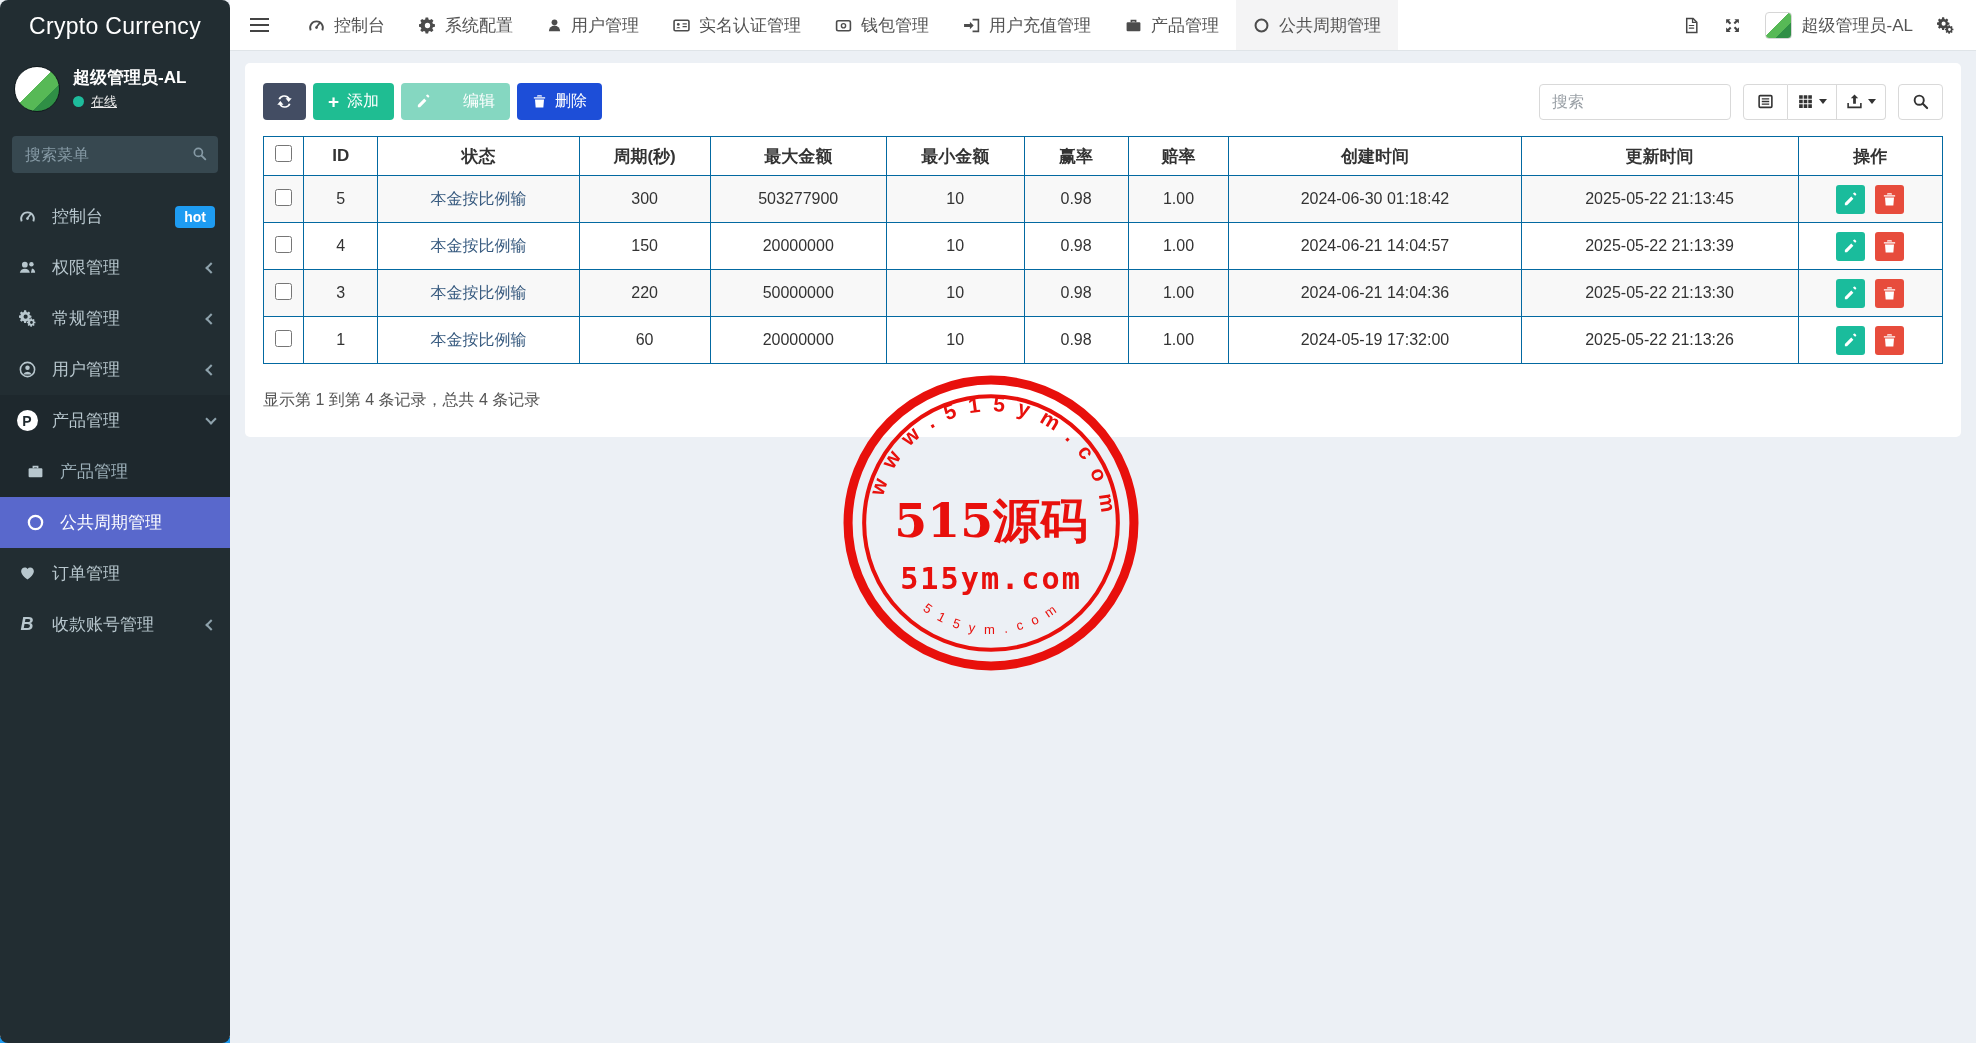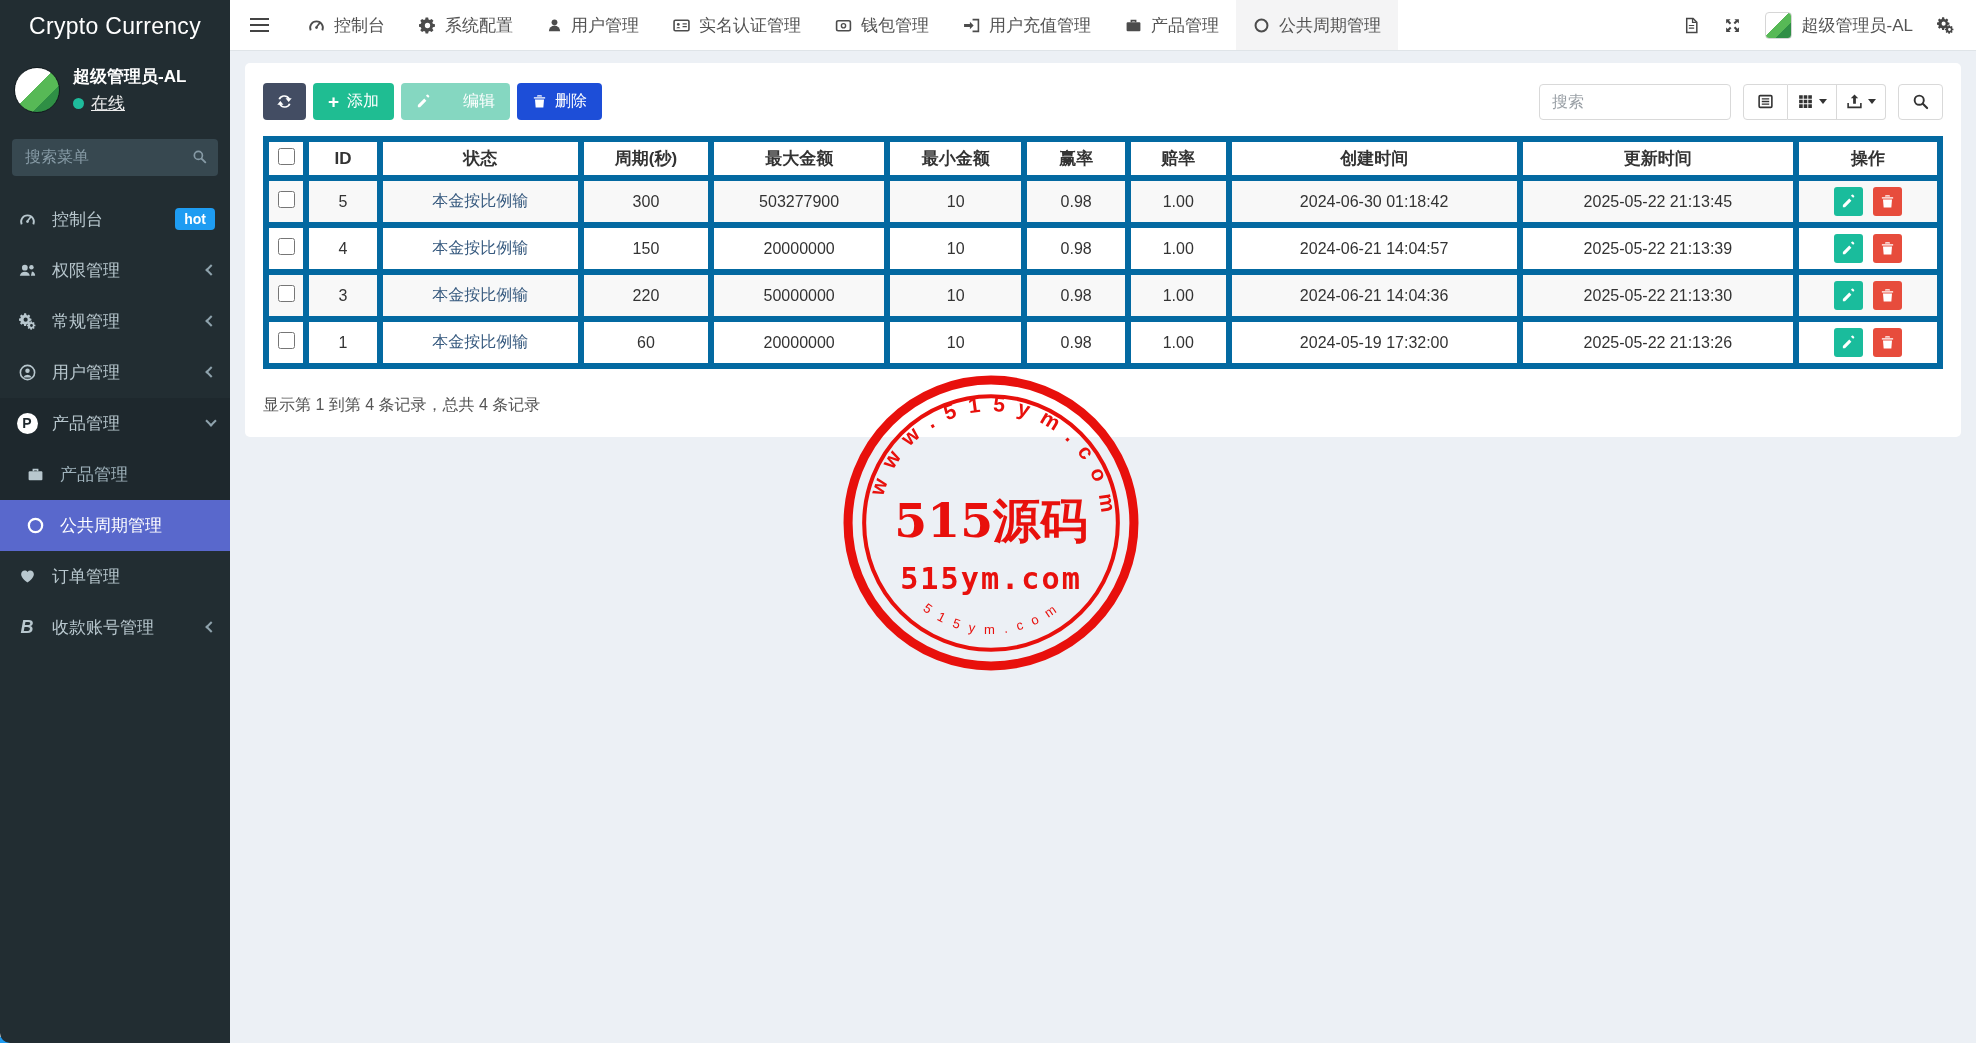--- a/index.html
+++ b/index.html
@@ -1,27 +1,27 @@
 <!DOCTYPE html>
 <html><head>
 <meta charset="utf-8">
 <style>
   * { box-sizing: border-box; margin: 0; padding: 0; }
   html,body { width:1976px; height:1043px; overflow:hidden; }
   body { font-family:"Liberation Sans","DejaVu Sans",sans-serif; background:#ecf0f5; position:relative; color:#333; }
 
   
-  .sidebar { position:absolute; left:0; top:0; bottom:0; width:230px; background:#222d32; color:#b8c7ce; z-index:10; border-bottom-left-radius:10px; }
+  .sidebar { position:absolute; left:0; top:0; bottom:0; width:230px; background:#222d32; color:#b8c7ce; z-index:10; border-bottom-left-radius:10px;border-radius:8px; }
   .sidebar-bluebar { position:absolute; left:0; bottom:0; width:230px; height:6px; background:#1e9cf2; z-index:9; }
   .logo { height:52px; display:flex; align-items:center; justify-content:center; color:#fff; font-size:23px; font-weight:500; letter-spacing:.3px; }
   .user-panel { display:flex; align-items:center; gap:13px; padding:14px 14px 10px 14px; }
   .avatar-lg { width:46px; height:46px; border-radius:50%; flex:0 0 46px;
      background:linear-gradient(135deg,#ffffff 0 46%,#57b956 46% 70%,#2f8f45 70%); border:1px solid #111a1e; }
   .user-name { color:#fff; font-weight:bold; font-size:17px; line-height:1.35; }
-  .user-status { display:flex; align-items:center; gap:7px; font-size:17px; color:#ececec; margin-top:3px;text-decoration:underline; }
+  .user-status { display:flex; align-items:center; gap:7px; font-size:13px; color:#ececec; margin-top:3px;text-decoration:underline; }
   .dot { width:11px; height:11px; border-radius:50%; background:#1ebc9c; }
   .sidebar-search { margin:14px 12px 18px 12px; position:relative; }
   .sidebar-search input { width:100%; height:37px; background:#374850; border:none; border-radius:4px; color:#ccc; padding:0 36px 0 13px; font-size:16px; font-family:inherit; }
   .sidebar-search input::placeholder { color:#869aa5; }
   .sidebar-search .sicon { position:absolute; right:11px; top:10px; color:#869aa5; }
   .menu-item { height:51px; display:flex; align-items:center; gap:13px; padding:0 15px; font-size:17px; color:#b8c7ce; cursor:pointer; }
   .menu-item .mi { width:24px; display:flex; justify-content:center; align-items:center; flex:0 0 24px; }
   .treeview { background:#1e282d; }
   .menu-item.sub { padding-left:23px; }
   .menu-item.sub .lbl { color:#9fb2bb; }
@@ -65,21 +65,21 @@
   .btn-group { display:flex; margin-left:12px; }
   .gbtn { height:36px; min-width:45px; background:#fff; border:1px solid #d9d9d9; color:#333; display:inline-flex; align-items:center; justify-content:center; gap:5px; cursor:pointer; padding:0 9px; }
   .btn-group .gbtn + .gbtn { border-left:none; }
   .btn-group .gbtn:first-child { border-radius:4px 0 0 4px; }
   .btn-group .gbtn:last-child { border-radius:0 4px 4px 0; }
   .gbtn.single { border-radius:4px; margin-left:12px; }
   .caret { width:0; height:0; border-left:4.5px solid transparent; border-right:4.5px solid transparent; border-top:5.5px solid #333; }
 
   
   table { width:100%; border-collapse:collapse; margin-top:16px; table-layout:fixed; }
-  th, td { border:6px solid #0369a1; text-align:center; vertical-align:middle; padding:0 6px; overflow:hidden; white-space:nowrap; }
+  th, td { border:1px solid #0369a1; text-align:center; vertical-align:middle; padding:0 6px; overflow:hidden; white-space:nowrap; }
   th { height:39px; font-size:17px; font-weight:bold; color:#333; background:#fff; }
   td { height:47px; font-size:16px; color:#333; }
   tbody tr:nth-child(odd) { background:#f8f8f8; }
   .status-link { color:#375a7f; }
   .act { width:29px; height:29px; border:none; border-radius:3px; color:#fff; display:inline-flex; align-items:center; justify-content:center; margin:0 3px; cursor:pointer; }
   .act-edit { background:#1abc9c; }
   .act-del { background:#e74c3c; }
   .cb { width:17px; height:17px; cursor:pointer; }
   .summary { margin-top:26px; font-size:16px; color:#555; }
 

